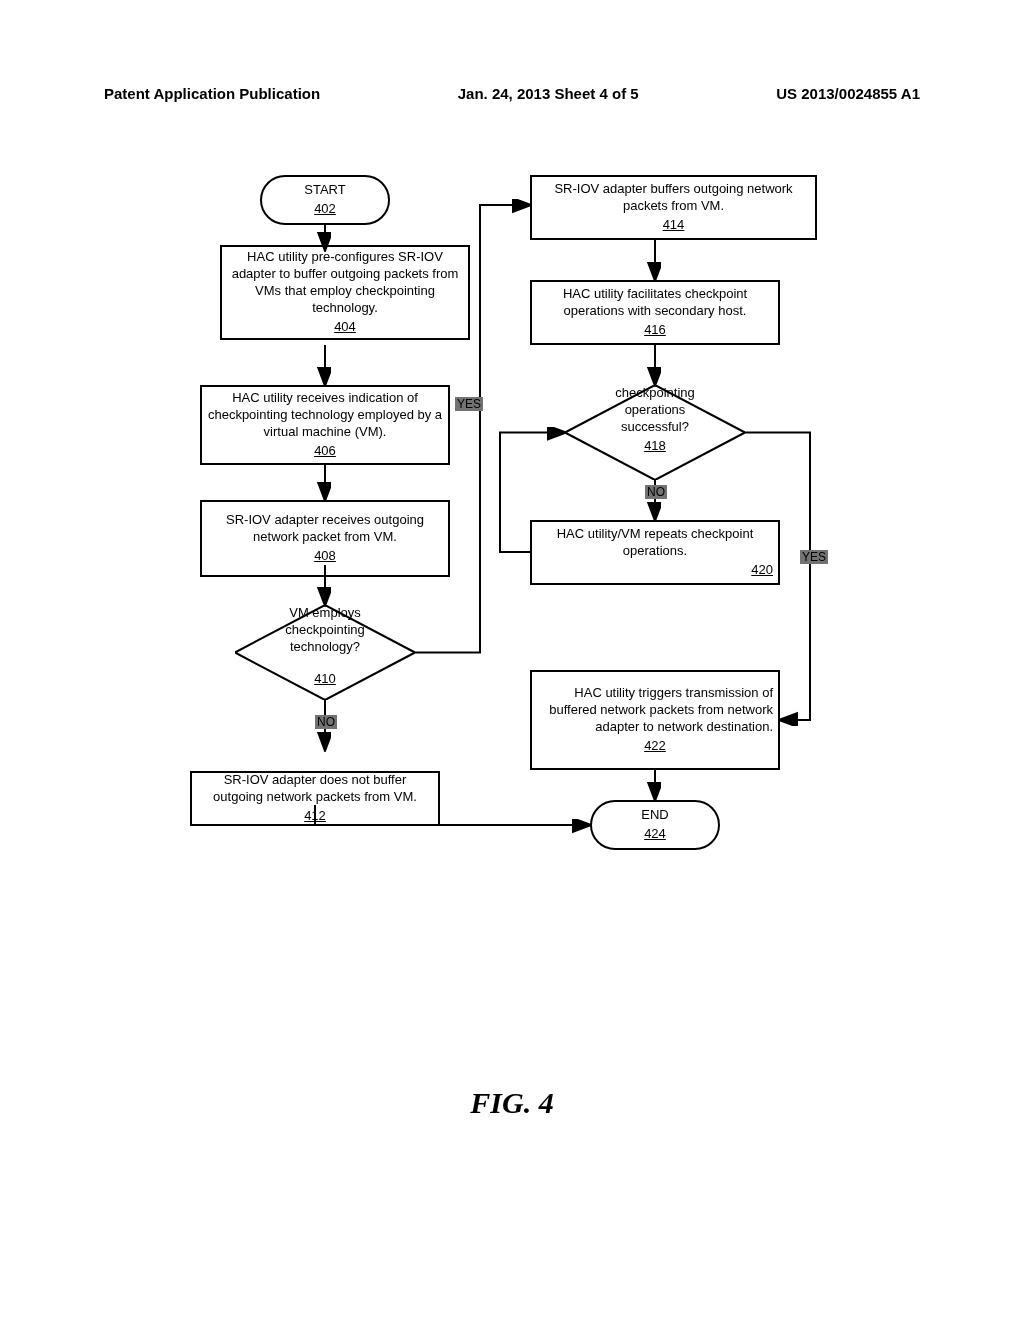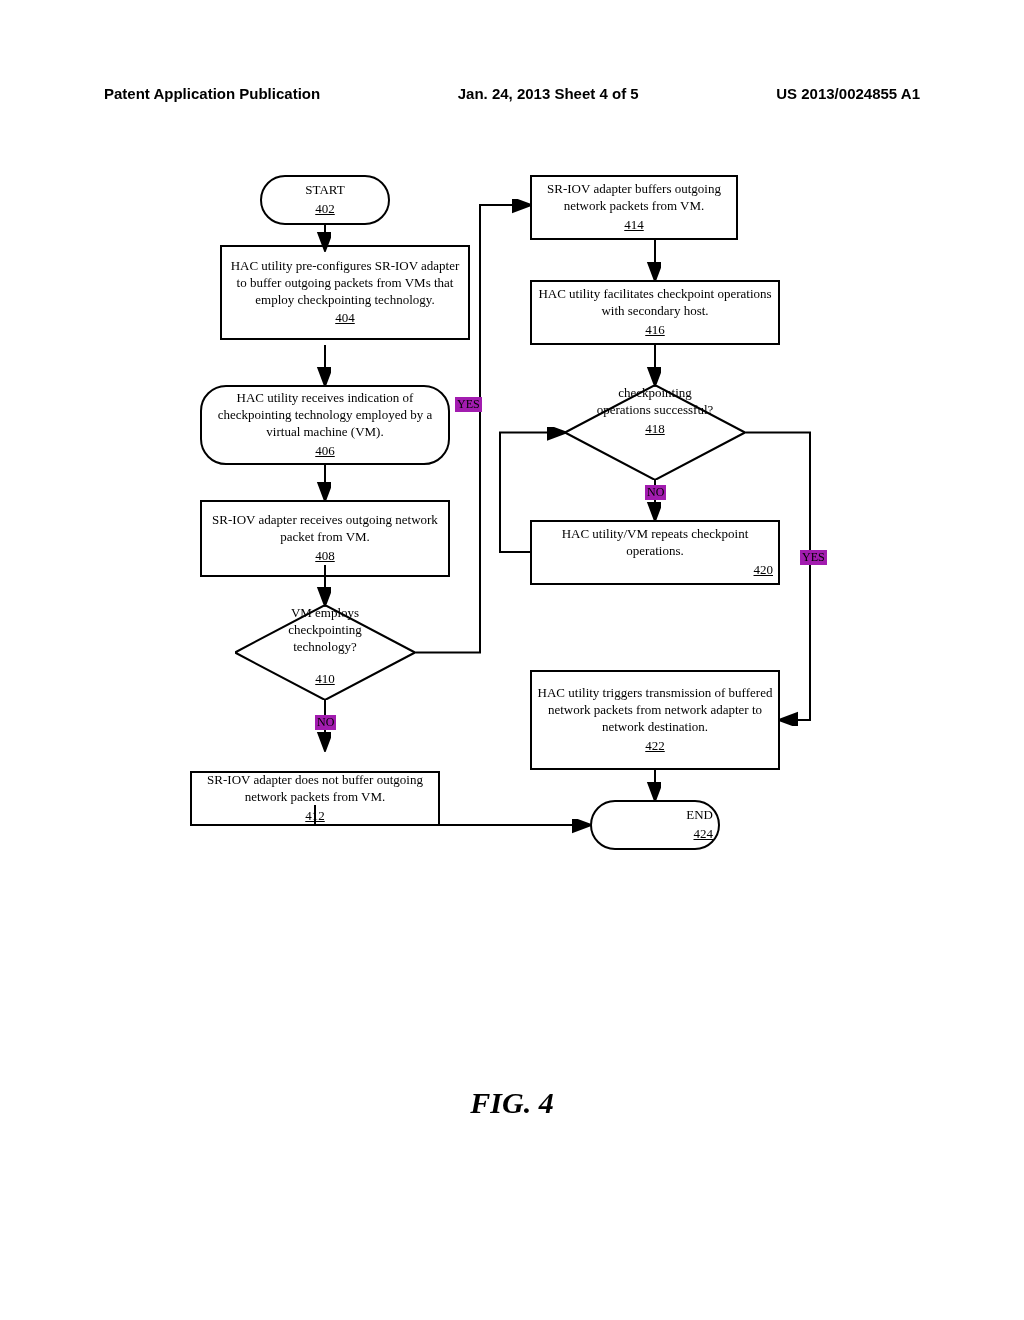--- a/index.html
+++ b/index.html
@@ -24,21 +24,20 @@
       padding: 0 104px;
       font-size: 15px;
       font-weight: bold;
     }
     .flowchart {
       position: absolute;
       top: 175px;
       left: 160px;
       width: 700px;
       height: 800px;
-      font-family: Liberation Serif, serif;
     }
     .box {
       position: absolute;
       border: 2px solid black;
       background: white;
       text-align: center;
       display: flex;
       flex-direction: column;
       justify-content: center;
       align-items: center;
@@ -78,21 +77,21 @@
     }
     .arrow {
       position: absolute;
       stroke: black;
       stroke-width: 2;
       fill: none;
     }
     .label {
       position: absolute;
       font-size: 12px;
-      background: #a21caf;
+      background: #737373;
       padding: 0 2px;
     }
     .fig-label {
       position: absolute;
       bottom: 200px;
       left: 50%;
       transform: translateX(-50%);
       font-size: 30px;
       font-weight: bold;
       font-style: italic;
@@ -113,21 +112,21 @@
   <div class="box terminal" style="left:100px; top:0px; width:130px; height:50px;">
     <span class="box-text">START</span>
     <span class="box-ref">402</span>
   </div>
 
   <div class="box" style="left:40px; top:70px; width:250px; height:95px;margin-left:20px;">
     <span class="box-text">HAC utility pre-configures SR-IOV adapter to buffer outgoing packets from VMs that employ checkpointing technology.</span>
     <span class="box-ref">404</span>
   </div>
 
-  <div class="box" style="left:40px; top:210px; width:250px; height:80px;border-radius:26px;">
+  <div class="box" style="left:40px; top:210px; width:250px; height:80px;">
     <span class="box-text">HAC utility receives indication of checkpointing technology employed by a virtual machine (VM).</span>
     <span class="box-ref">406</span>
   </div>
 
   <div class="box" style="left:40px; top:325px; width:250px; height:77px;">
     <span class="box-text">SR-IOV adapter receives outgoing network packet from VM.</span>
     <span class="box-ref">408</span>
   </div>
 
   <div class="diamond" style="left:75px; top:430px;gap:13px;">
@@ -136,21 +135,21 @@
       </svg>
     <span class="box-text" style="padding:0 25px;">VM employs checkpointing technology?</span>
     <span class="box-ref">410</span>
   </div>
 
   <div class="box" style="left:30px; top:575px; width:250px; height:55px;margin-top:21px;">
     <span class="box-text">SR-IOV adapter does not buffer outgoing network packets from VM.</span>
     <span class="box-ref">412</span>
   </div>
 
-  <div class="box" style="left:370px; top:0px; width:208px; height:65px;">
+  <div class="box" style="left:370px; top:0px; width:287px; height:65px;">
     <span class="box-text">SR-IOV adapter buffers outgoing network packets from VM.</span>
     <span class="box-ref">414</span>
   </div>
 
   <div class="box" style="left:370px; top:105px; width:250px; height:65px;">
     <span class="box-text">HAC utility facilitates checkpoint operations with secondary host.</span>
     <span class="box-ref">416</span>
   </div>
 
   <div class="diamond" style="left:405px; top:210px; width:180px; height:95px;">
@@ -159,26 +158,26 @@
       </svg>
     <span class="box-text" style="padding:0 25px;">checkpointing operations successful?</span>
     <span class="box-ref">418</span>
   </div>
 
   <div class="box" style="left:370px; top:345px; width:250px; height:65px;align-items:flex-end;">
     <span class="box-text">HAC utility/VM repeats checkpoint operations.</span>
     <span class="box-ref">420</span>
   </div>
 
-  <div class="box" style="left:370px; top:495px; width:250px; height:100px;">
+  <div class="box" style="left:370px; top:495px; width:250px; height:100px;text-align:right;">
     <span class="box-text">HAC utility triggers transmission of buffered network packets from network adapter to network destination.</span>
     <span class="box-ref">422</span>
   </div>
 
-  <div class="box terminal" style="left:430px; top:625px; width:130px; height:50px;align-items:flex-end;">
+  <div class="box terminal" style="left:430px; top:625px; width:130px; height:50px;">
     <span class="box-text">END</span>
     <span class="box-ref">424</span>
   </div>
 
   <svg class="arrow" style="left:0; top:0; width:700px; height:800px;">
     <defs>
       <marker id="ah" markerWidth="10" markerHeight="10" refX="8" refY="3" orient="auto">
         <polygon points="0,0 8,3 0,6" fill="black"></polygon>
       </marker>
     </defs>

